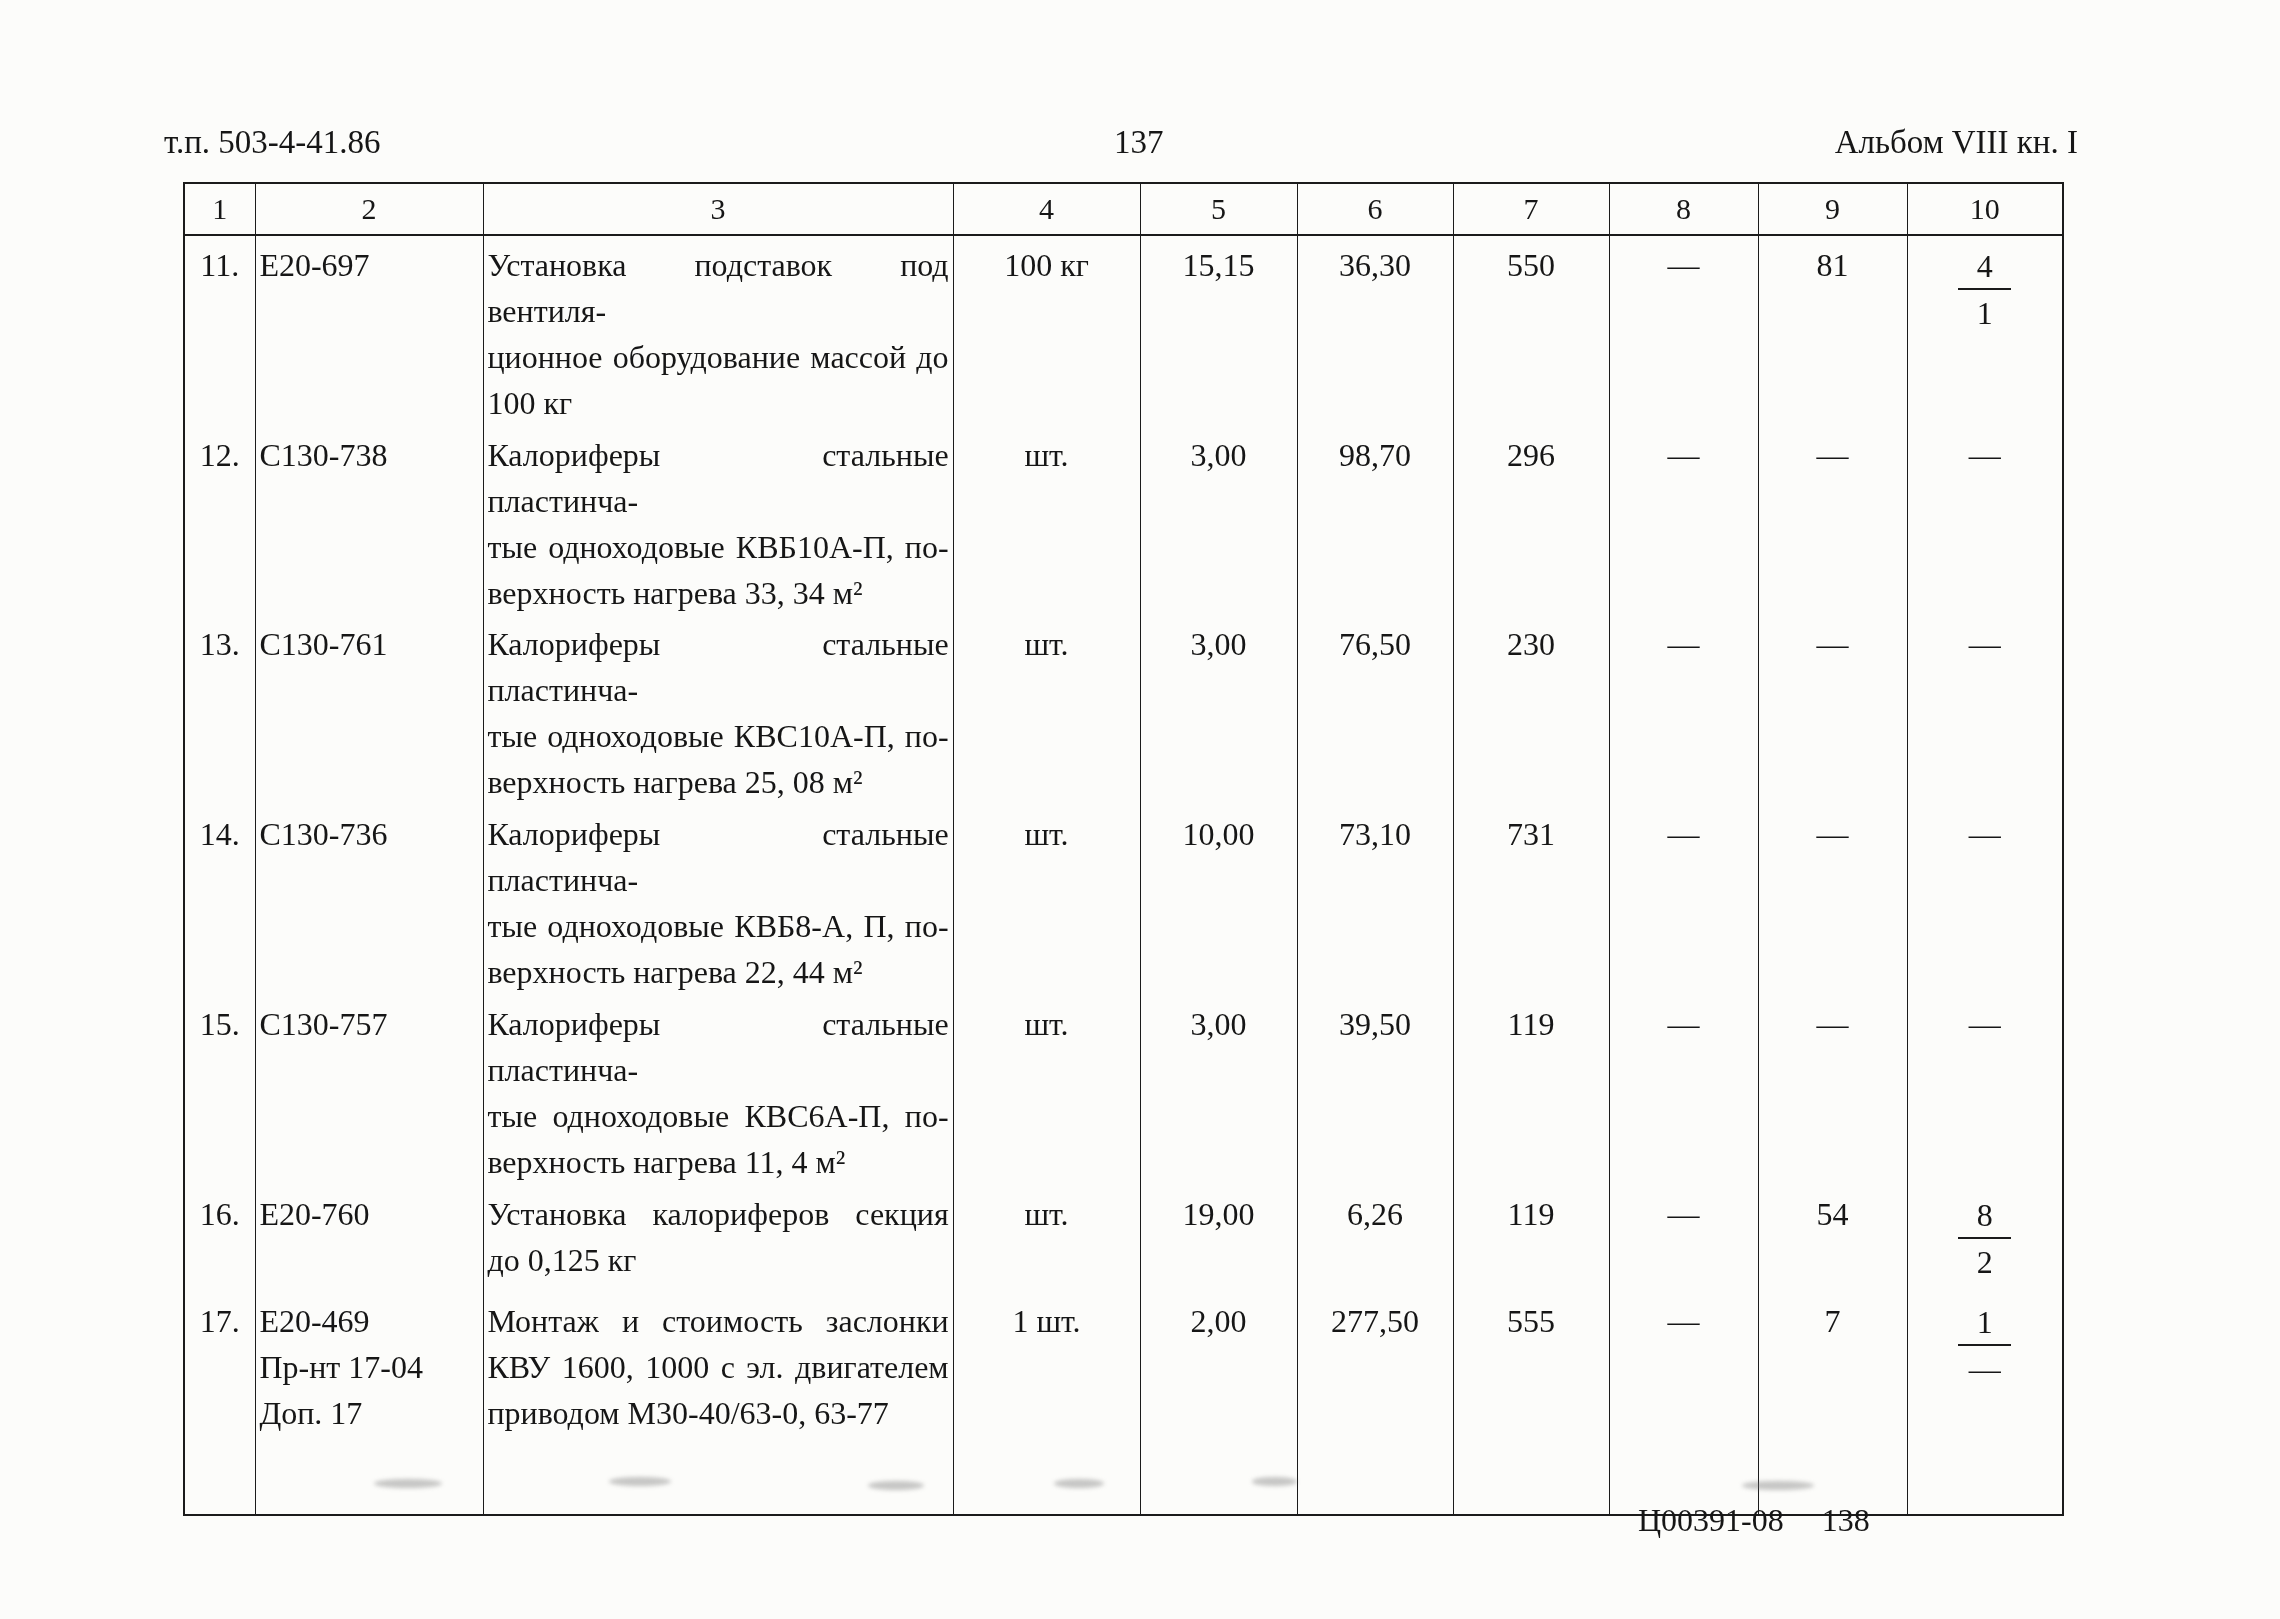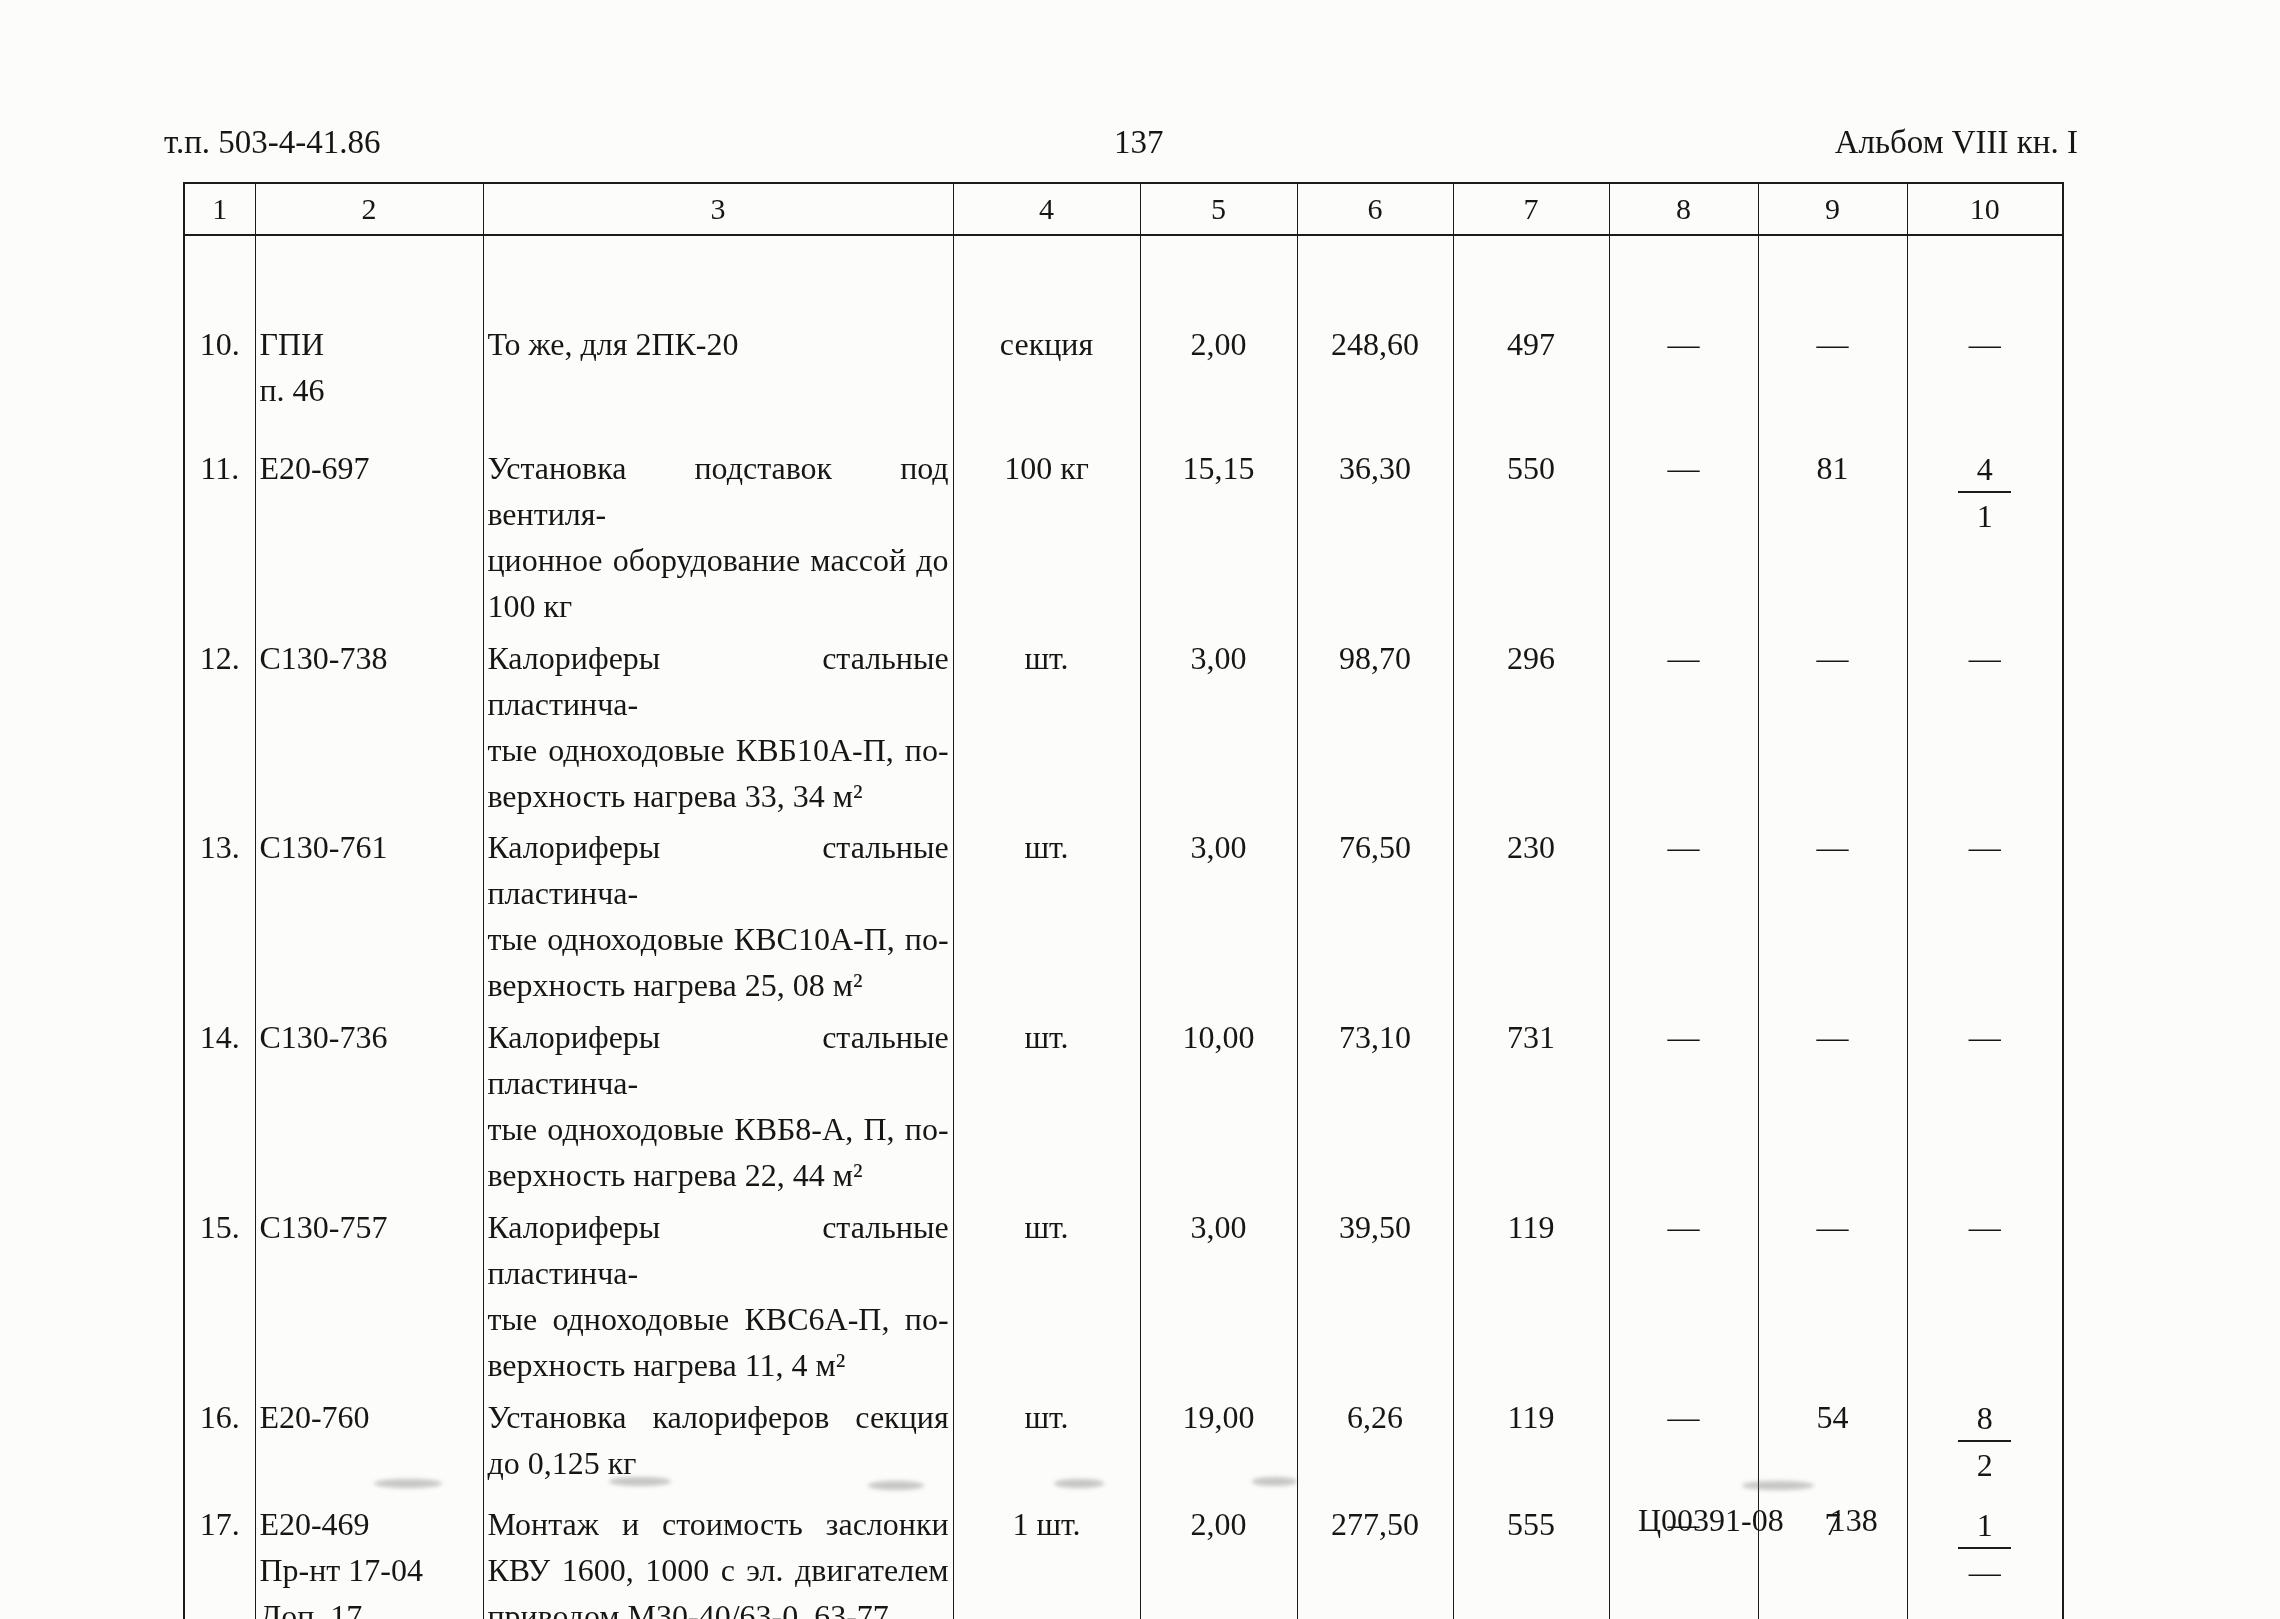--- a/index.html
+++ b/index.html
@@ -35,21 +35,21 @@
   td.c-code{text-align:left;padding-left:15.5px;}
   td.c-desc{text-align:left;padding-left:15.5px;padding-right:11.6px;}
   td.c-desc .line.j{text-align:justify;text-align-last:justify;}
   td.c-unit,td.c-val{text-align:center;}
   .line{display:block;}
   .frac{display:inline-block;text-align:center;line-height:44px;margin-top:1.9px;}
   .frac .top{display:block;min-width:45px;padding:0 3.9px;border-bottom:2.9px solid #1b1b1b;}
   .frac .bot{display:block;padding-top:1px;}
   
   .pg-ftr{position:absolute;top:1502px;left:1638px;font-size:32px;white-space:nowrap;}
-  .pg-ftr .num{margin-left:38px;text-align:right;}
+  .pg-ftr .num{margin-left:30px;text-align:right;}
   
   .smudge{position:absolute;height:8.7px;background:rgba(110,110,110,.38);
     border-radius:50%;filter:blur(1.9px);}
 </style>
 </head>
 <body>
 
 <div class="pg-hdr left">т.п. 503-4-41.86</div>
 <div class="pg-hdr center">137</div>
 <div class="pg-hdr right">Альбом VIII кн. I</div>
@@ -75,37 +75,20 @@
       <th>4</th>
       <th>5</th>
       <th>6</th>
       <th>7</th>
       <th>8</th>
       <th>9</th>
       <th>10</th>
     </tr>
   </thead>
   <tbody>
-      <tr class="first-row" style="height: 204px;">
-        <td class="c-num">10.</td>
-        <td class="c-code">
-          <span class="line">ГПИ</span>
-          <span class="line">п. 46</span>
-        </td>
-        <td class="c-desc">
-          <span class="line">То же, для 2ПК-20</span>
-        </td>
-        <td class="c-unit">секция</td>
-        <td class="c-val">2,00</td>
-        <td class="c-val">248,60</td>
-        <td class="c-val">497</td>
-        <td class="c-val">—</td>
-        <td class="c-val">—</td>
-        <td class="c-val">—</td>
-      </tr>
       <tr style="height: 141px;">
         <td class="c-num">11.</td>
         <td class="c-code">
           <span class="line">Е20-697</span>
         </td>
         <td class="c-desc">
           <span class="line j">Установка подставок под вентиля-</span>
           <span class="line j">ционное оборудование массой  до</span>
           <span class="line">100 кг</span>
         </td>

